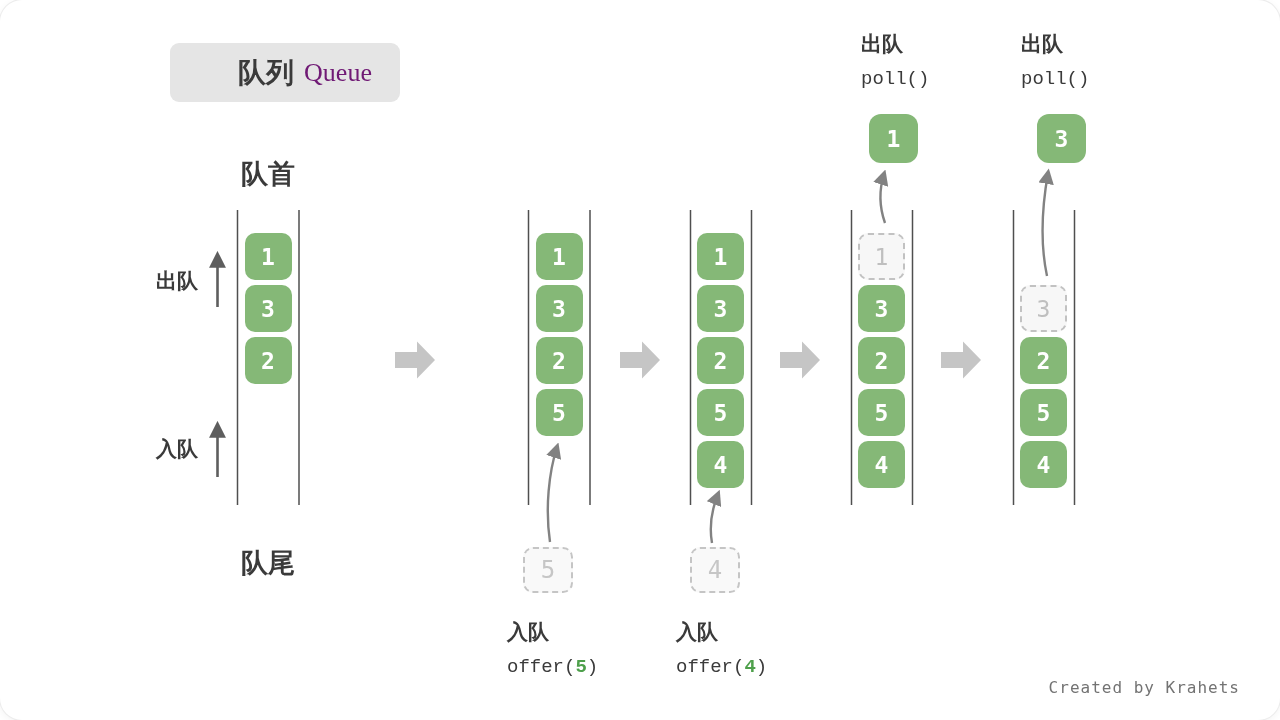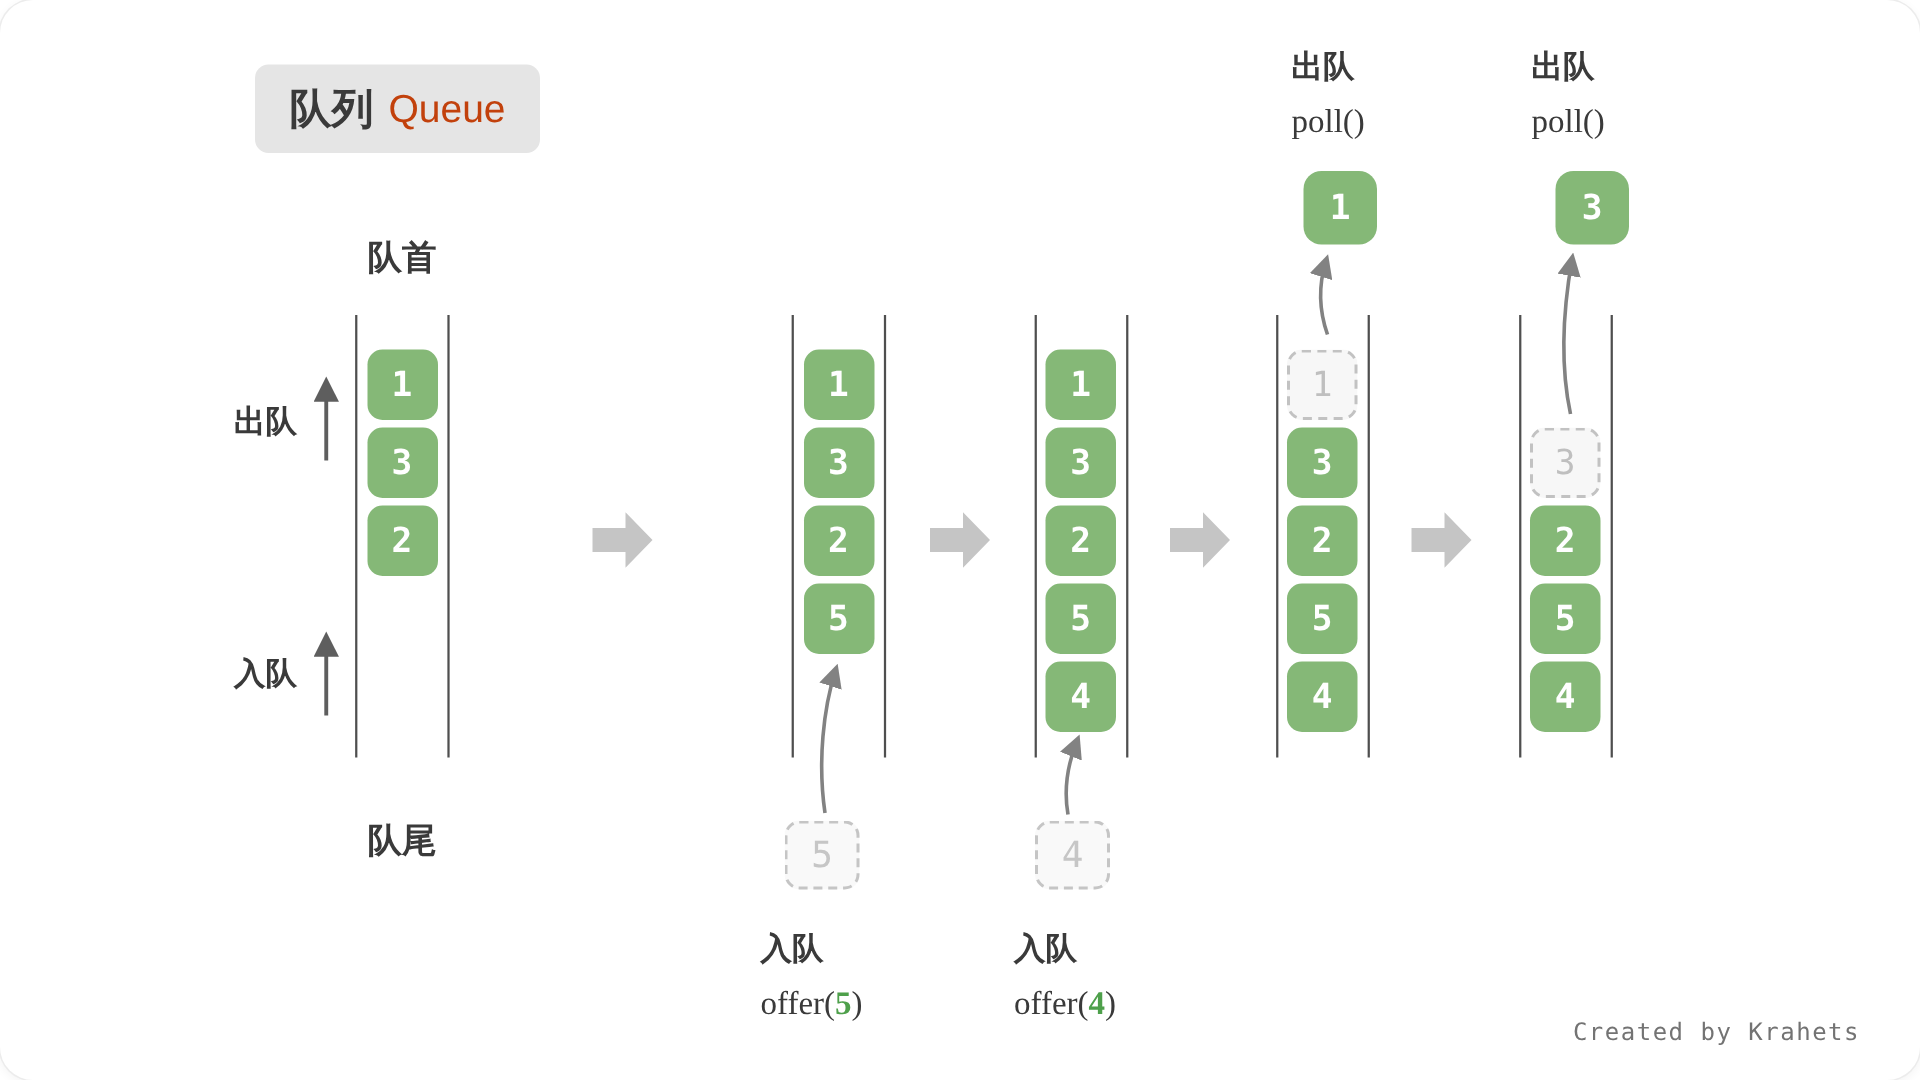--- a/index.html
+++ b/index.html
@@ -4,50 +4,50 @@
 <style>
   html,body{margin:0;padding:0;background:#ffffff;}
   .canvas{
     position:relative;width:1280px;height:720px;background:#ffffff;
     border-radius:22px;box-shadow:0 0 0 1px #ececec, 0 2px 8px rgba(0,0,0,.06);
     overflow:hidden;font-family:"Liberation Sans",sans-serif;color:#3a3a3a;
   }
   .abs{position:absolute;}
   svg.overlay{position:absolute;left:0;top:0;width:1280px;height:720px;}
   .zh{font-weight:700;color:#3a3a3a;font-family:"Liberation Sans",sans-serif;}
-  .code{font-family:Liberation Sans, sans-serif;color:#c2410c;}
+  .code{font-family:Liberation Serif, serif;color:#701a75;}
 
   .badge{
     left:170px;top:43px;width:190px;height:59px;background:#e5e5e5;border-radius:9px;
-    display:flex;align-items:center;justify-content:center;gap:10px;font-size:27px;
+    display:flex;align-items:center;justify-content:center;gap:10px;font-size:27px;padding-left:40px;
   }
   .badge .zh{font-size:28px;}
   .badge .code{font-size:26px;}
 
-  .col-label{width:62px;text-align:center;font-size:23px;}
+  .col-label{width:62px;text-align:center;font-size:27px;}
   .side-label{width:50px;text-align:right;font-size:21px;}
 
   .qbox{
     width:47px;height:47px;border-radius:10px;background:#85b877;color:#ffffff;
     display:flex;align-items:center;justify-content:center;
     font-family:"DejaVu Sans Mono",monospace;font-weight:700;font-size:23px;
   }
   .qbox.float{width:49px;height:49px;border-radius:12px;}
   .ghost{
     width:43px;height:43px;border:2px dashed #c2c2c2;border-radius:10px;background:#f7f7f7;
     display:flex;align-items:center;justify-content:center;
     font-family:"DejaVu Sans Mono",monospace;font-weight:400;font-size:23px;color:#bfbfbf;
   }
   .incoming{
     width:46px;height:42px;border:2px dashed #c5c5c5;border-radius:10px;background:#f9f9f9;
     display:flex;align-items:center;justify-content:center;
     font-family:"DejaVu Sans Mono",monospace;font-size:24px;color:#c6c6c6;
   }
   .op .action{font-size:21px;font-weight:700;color:#3a3a3a;margin-bottom:10px;}
-  .op .call{font-family:Liberation Serif, serif;font-size:22px;color:#3a3a3a;}
+  .op .call{font-family:Liberation Mono, monospace;font-size:19px;color:#3a3a3a;}
   .op .arg{color:#4ea04b;font-weight:700;}
   .watermark{
     right:40px;bottom:23px;font-family:"DejaVu Sans Mono",monospace;font-size:16px;
     color:#737373;letter-spacing:1px;
   }
 </style>
 </head>
 <body>
 
 <div class="canvas">

